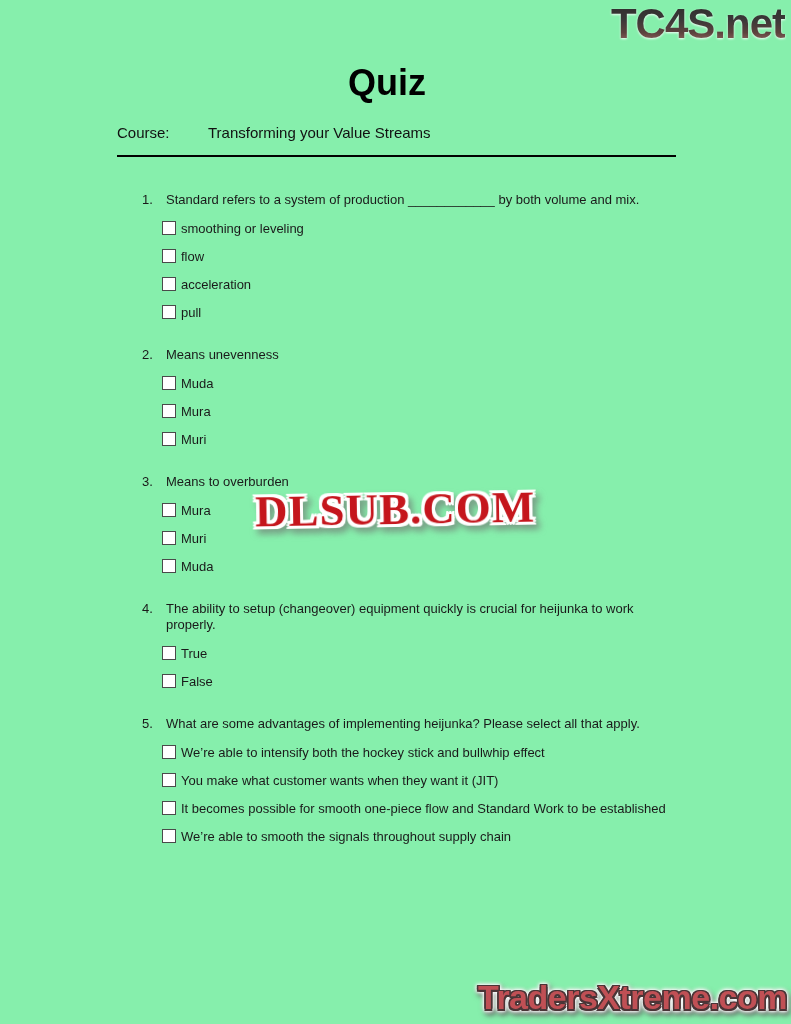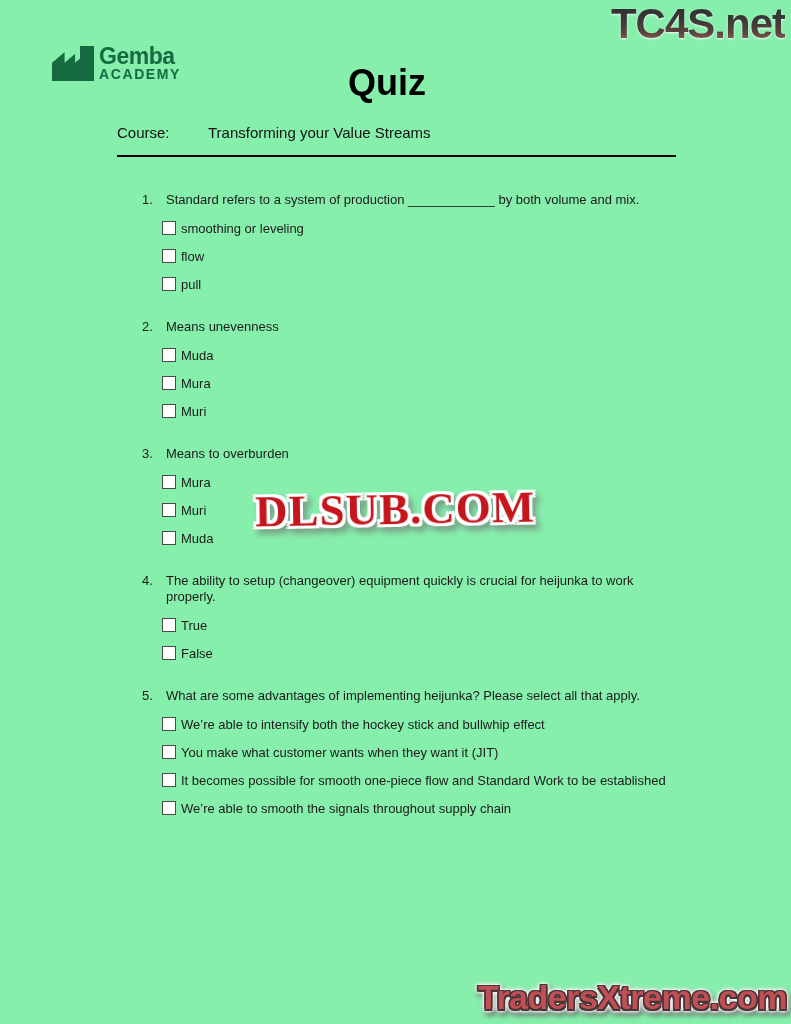--- a/index.html
+++ b/index.html
@@ -87,31 +87,20 @@
     white-space:nowrap;
   }
 </style>
 </head>
 <body>
 
 <div class="page">
 
   <div class="wm-tc4s">TC4S.net</div>
 
-  <div class="logo">
-    <span>
-      <svg width="42" height="35" viewBox="0 0 60 50">
-        <polygon points="0,50 0,24 18,9 18,24 33,11 33,24 40,18 40,0 60,0 60,50" fill="#166a40"></polygon>
-      </svg>
-    </span>
-    <span class="logo-text">
-      <span class="logo-gemba">Gemba</span>
-      <span class="logo-academy">ACADEMY</span>
-    </span>
-  </div>
 
   <h1 class="title">Quiz</h1>
 
   <div class="meta">
     <div class="meta-row">
       <span class="meta-label">Course:</span>
       <span class="meta-value">Transforming your Value Streams</span>
     </div>
   </div>
 
@@ -126,20 +115,24 @@
         <div class="option">
           <span class="checkbox"></span>
           <span class="option-label">smoothing or leveling</span>
         </div>
         <div class="option">
           <span class="checkbox"></span>
           <span class="option-label">flow</span>
         </div>
         <div class="option">
           <span class="checkbox"></span>
+          <span class="option-label">acceleration</span>
+        </div>
+        <div class="option">
+          <span class="checkbox"></span>
           <span class="option-label">pull</span>
         </div>
       </div>
     </div>
 
     <div class="question">
       <div class="q-head">
         <span class="q-num">2.</span>
         <span class="q-text">Means unevenness</span>
       </div>

